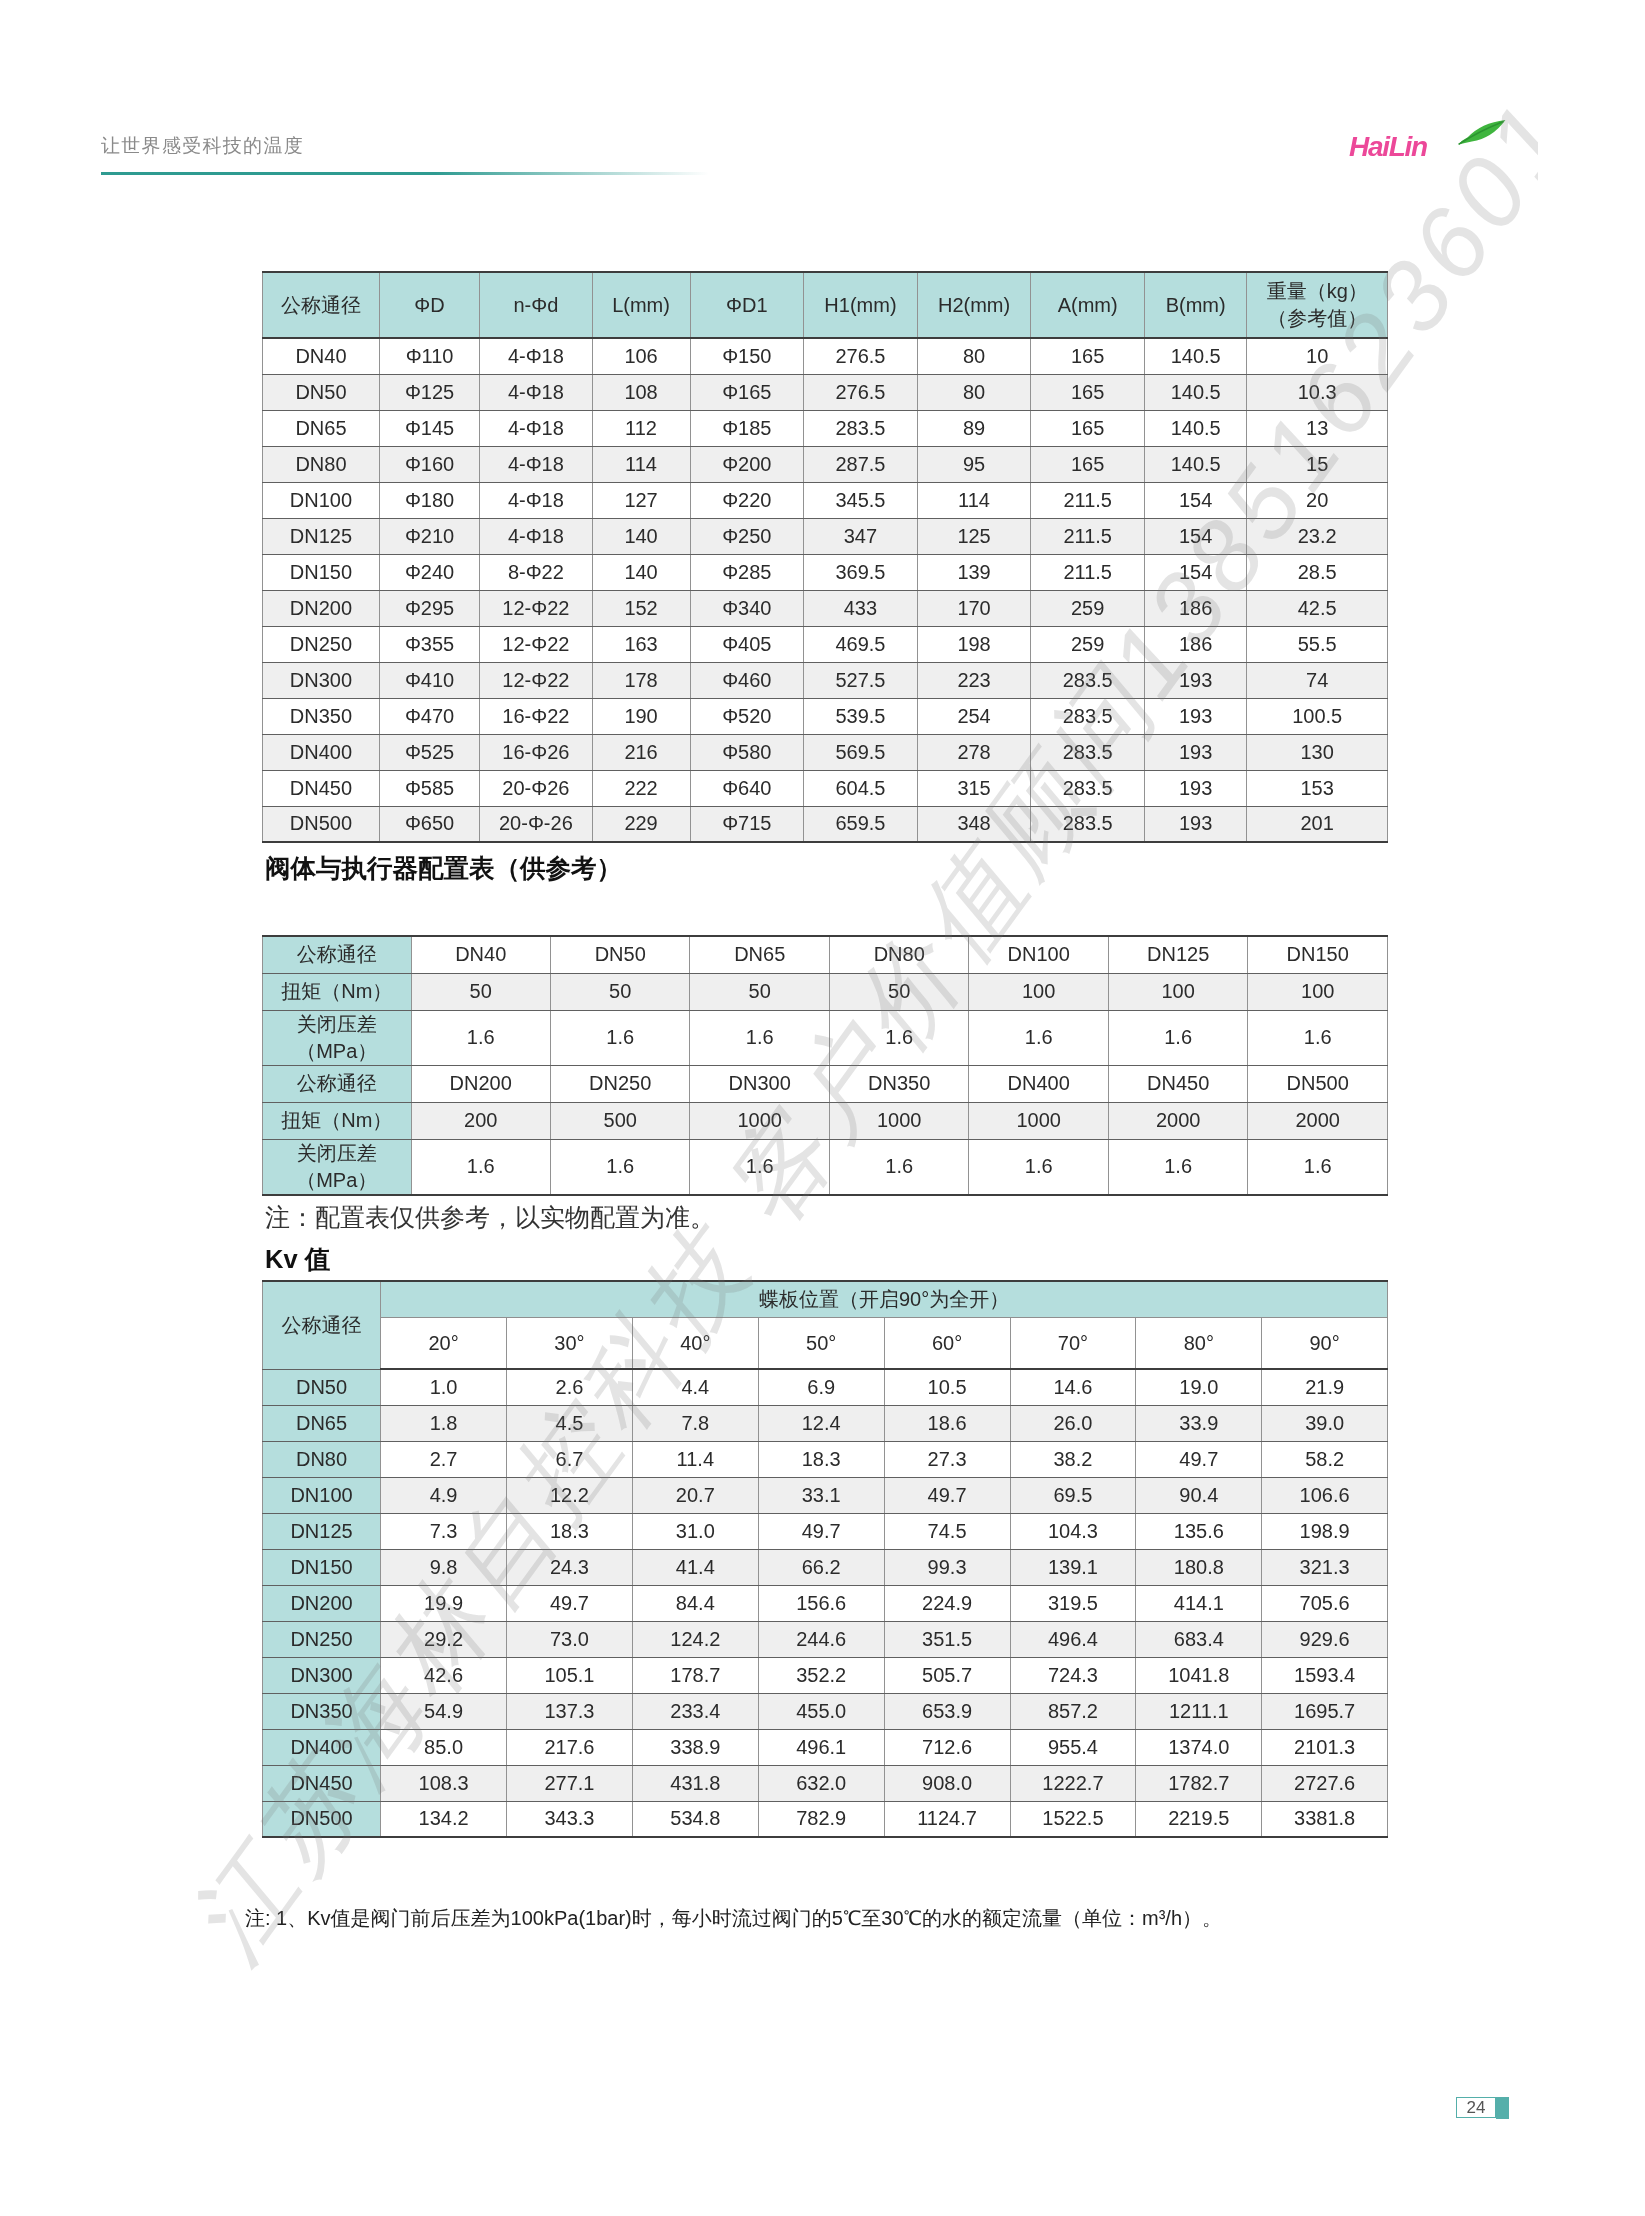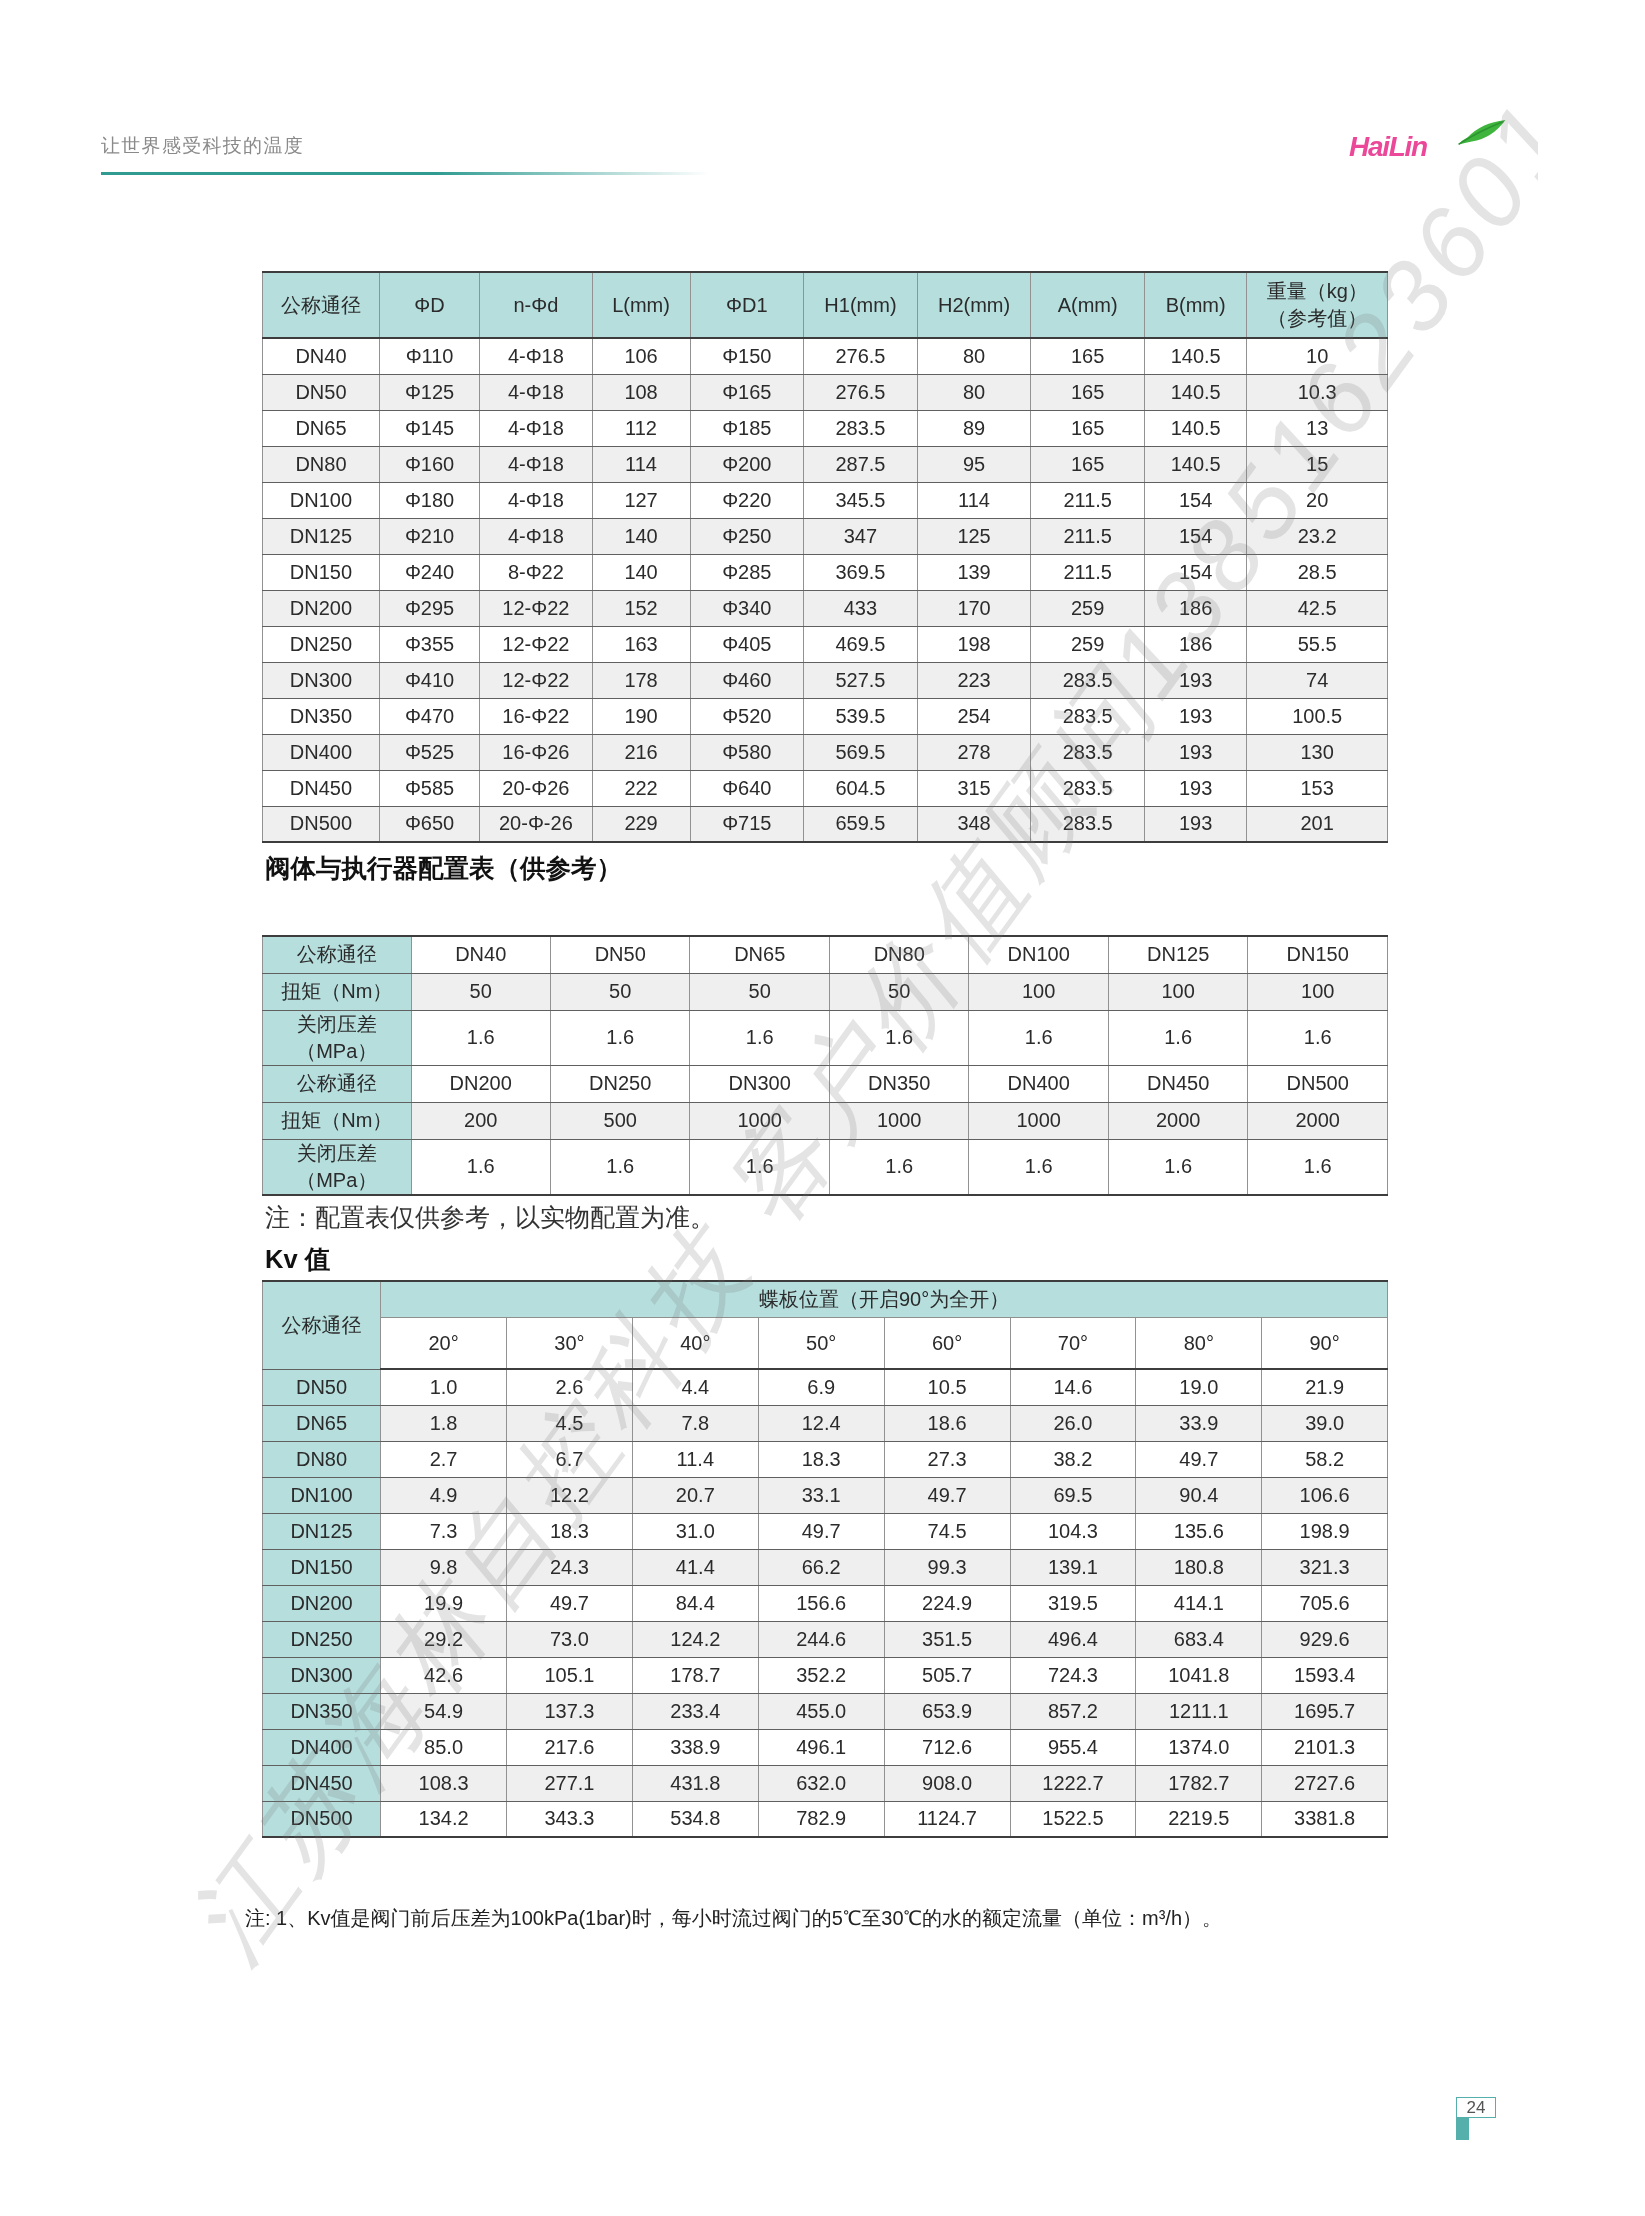--- a/index.html
+++ b/index.html
@@ -42,21 +42,21 @@
   .t3 .angles th{height:50px;background:#ffffff;border-bottom:2px solid #3d3d3d;}
   .t3 tbody tr{height:36px;}
   .t3 tbody tr:nth-child(even) td{background:#efefef;}
   .t3 tbody th{background:#b5dedd;}
   
   .notes{position:absolute;left:245px;top:1907px;width:1182px;font-size:20px;color:#222;}
   .notes p{margin:0 0 16px 0;line-height:1.15;}
   .notes p.ind1{padding-left:42px;}
   .notes p.ind2{padding-left:70px;}
   
-  .pagenum{position:absolute;left:1456px;top:2097px;display:flex;align-items:stretch;flex-direction:column;}
+  .pagenum{position:absolute;left:1456px;top:2097px;display:flex;align-items:stretch;}
   .pagenum .num{width:38px;height:19px;border:1.3px solid #55afaa;background:#fff;color:#555;
                 font-size:17px;display:flex;align-items:center;justify-content:center;}
   .pagenum .sq{width:13.4px;height:21.5px;background:#55afaa;}
   
   .watermark{position:absolute;left:161px;top:1908px;transform:rotate(-54deg);transform-origin:left top;
              font-size:101px;letter-spacing:8px;white-space:nowrap;color:rgba(120,120,120,0.20);
              z-index:10;pointer-events:none;font-style:italic;}
 </style>
 </head>
 <body>

